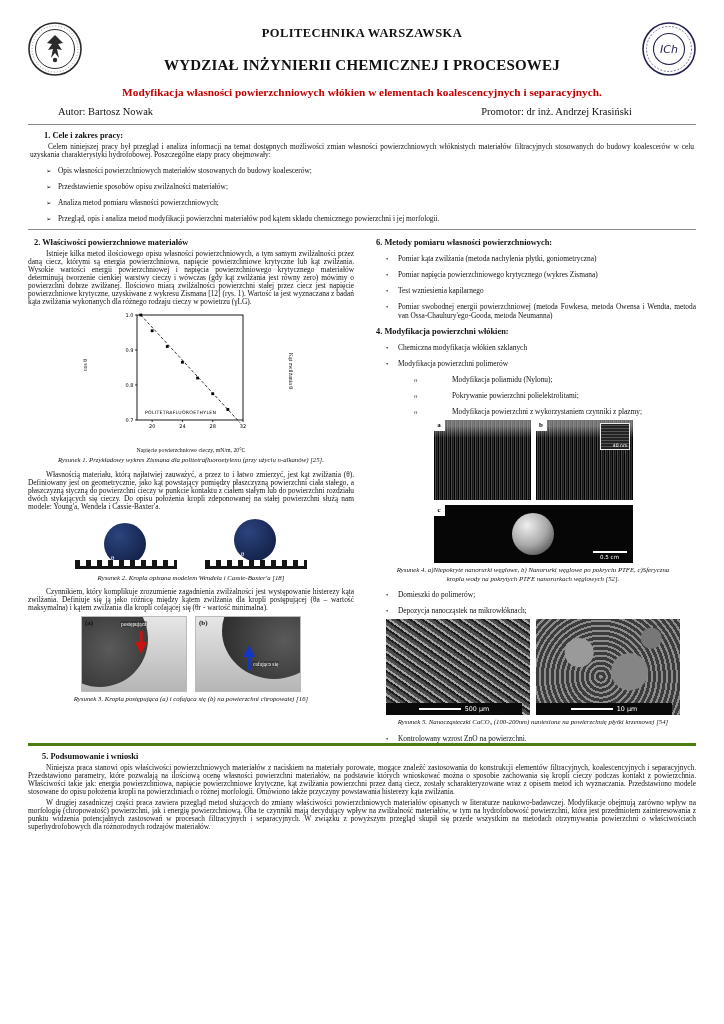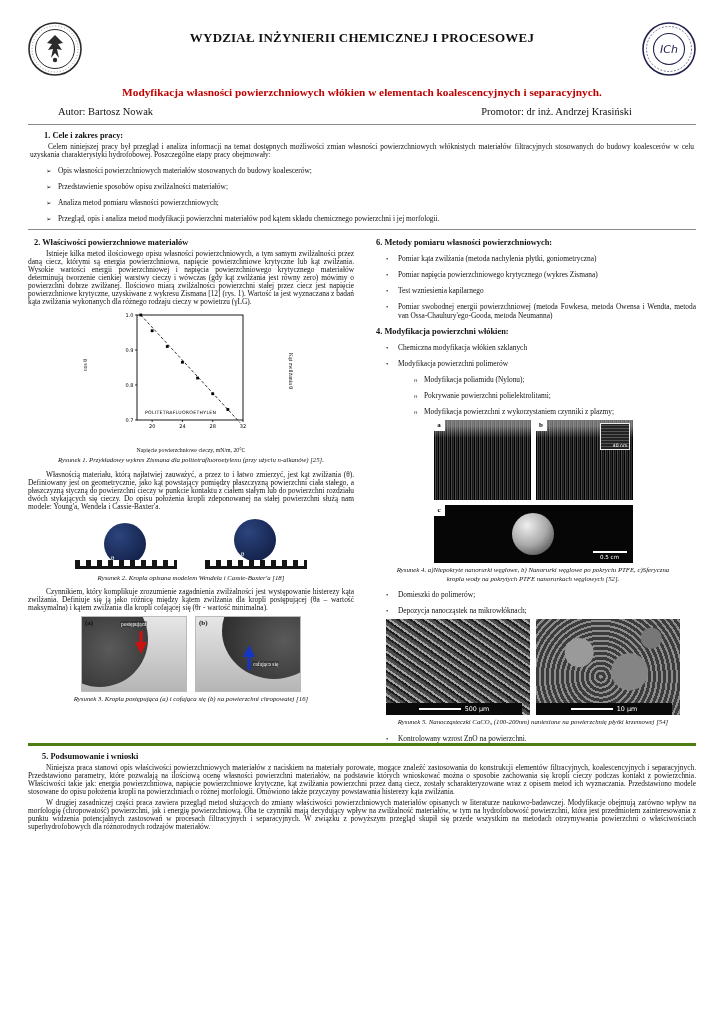--- a/index.html
+++ b/index.html
@@ -9,32 +9,32 @@
     font-family:"Liberation Serif", serif;
     color:#111;
   }
   .page { width:724px; height:1024px; padding:22px 28px 10px 28px; background:#fff; }
 
   
   .header { display:flex; align-items:flex-start; }
   .logo { width:54px; height:54px; flex:0 0 54px; }
   .header-center { flex:1; text-align:center; padding-top:4px; }
   .university { font-size:12.5px; font-weight:bold; letter-spacing:0.4px; }
-  .faculty { font-size:13px; font-weight:bold; margin-top:4px; letter-spacing:0.2px; }
+  .faculty { font-size:15px; font-weight:bold; margin-top:16px; letter-spacing:0.2px; }
   .thesis-title { text-align:center; color:#C00000; font-weight:bold; font-size:11.3px; margin-top:10px; }
   .author-row { display:flex; justify-content:space-between; font-size:10.5px; margin-top:8px; padding:0 64px 0 30px; }
 
   
   .section1 { border-top:1px solid #8a8a8a; border-bottom:1px solid #8a8a8a; margin-top:7px; padding:4px 2px 6px 2px; }
   .sec-heading { font-size:8.4px; font-weight:bold; margin:2px 0 3px 14px; }
   .body-par { font-size:7.4px; line-height:8px; text-align:justify; text-indent:18px; margin-bottom:2px; }
   .bullet { display:flex; margin:7px 0 0 16px; font-size:7.4px; line-height:9px; }
   .bullet .bmark { width:12px; flex:0 0 12px; font-size:6.5px; color:#222; }
   .bullet .btext { flex:1; text-align:justify; }
-  .subbullet { margin-left:44px; }
+  .subbullet { margin-left:44px;gap:28px; }
   .subbullet .bmark { width:10px; flex:0 0 10px; font-size:6.8px; }
 
   
   .columns { display:flex; gap:16px; margin-top:6px; }
   .col { width:50%; }
   .col .sec-heading { margin-left:6px; }
 
   
   .figure { text-align:center; margin:4px auto 2px auto; }
   .figcap { font-style:italic; font-size:6.8px; line-height:8.6px; text-align:center; margin:3px auto 6px auto; max-width:290px; }
@@ -113,20 +113,21 @@
     <div class="logo">
       <svg viewBox="0 0 54 54" width="54" height="54">
         <circle cx="27" cy="27" r="26" fill="none" stroke="#2b2b2b" stroke-width="1.6"></circle>
         <circle cx="27" cy="27" r="19.5" fill="none" stroke="#2b2b2b" stroke-width="1"></circle>
         <circle cx="27" cy="27" r="23" fill="none" stroke="#2b2b2b" stroke-width="0.5" stroke-dasharray="1 2"></circle>
         <path d="M27 13 L19 21 L24 22 L20 28 L25 27 L23 36 L27 31 L31 36 L29 27 L34 28 L30 22 L35 21 Z" fill="#2b2b2b"></path>
         <circle cx="27" cy="38" r="2.2" fill="#2b2b2b"></circle>
       </svg>
     </div>
     <div class="header-center">
+      <div class="university">POLITECHNIKA WARSZAWSKA</div>
       <div class="faculty">WYDZIAŁ INŻYNIERII CHEMICZNEJ I PROCESOWEJ</div>
     </div>
     <div class="logo">
       <svg viewBox="0 0 54 54" width="54" height="54">
         <circle cx="27" cy="27" r="26" fill="none" stroke="#22224f" stroke-width="1.6"></circle>
         <circle cx="27" cy="27" r="22.5" fill="none" stroke="#22224f" stroke-width="0.6" stroke-dasharray="2 1.5"></circle>
         <circle cx="27" cy="27" r="15.5" fill="none" stroke="#22224f" stroke-width="1.1"></circle>
         <text x="27" y="31" text-anchor="middle" font-size="11" font-style="italic" fill="#22224f" font-family="Liberation Serif, serif">ICh</text>
       </svg>
     </div>

